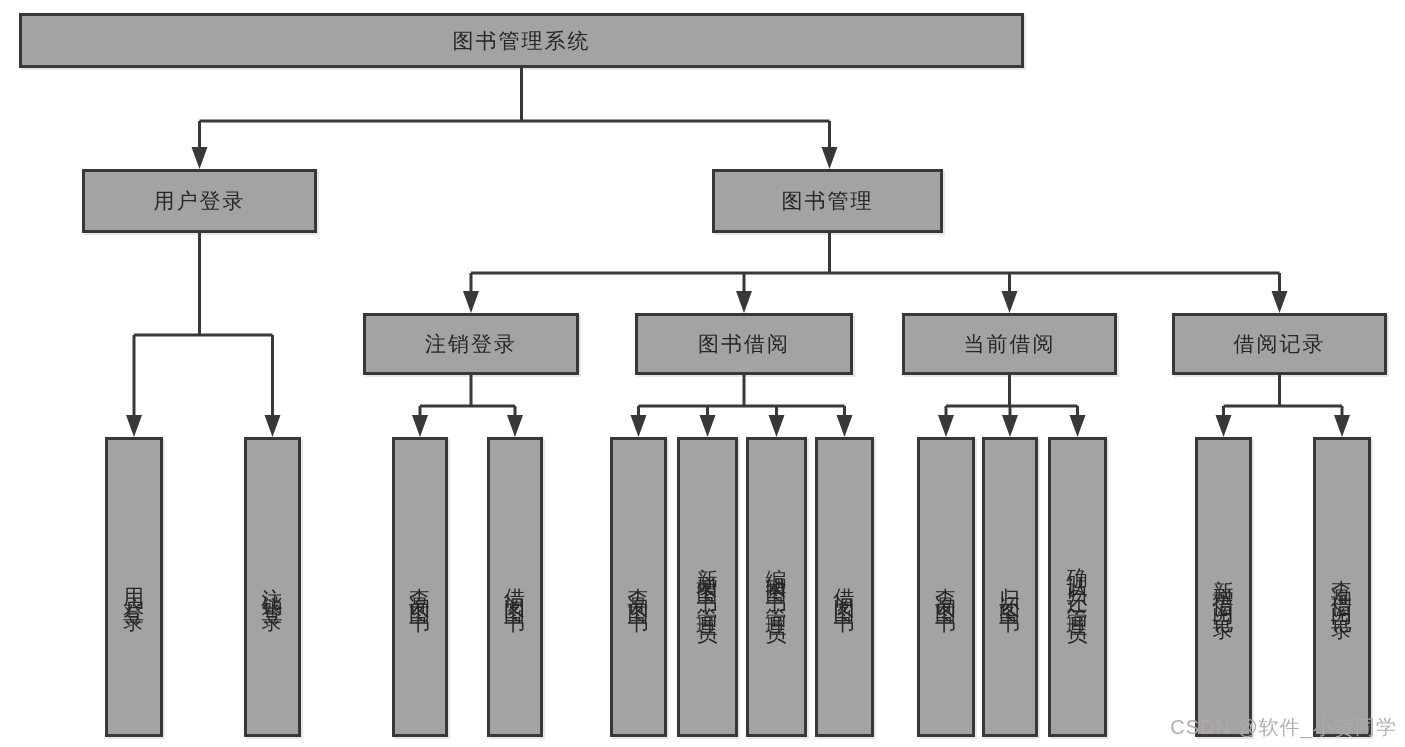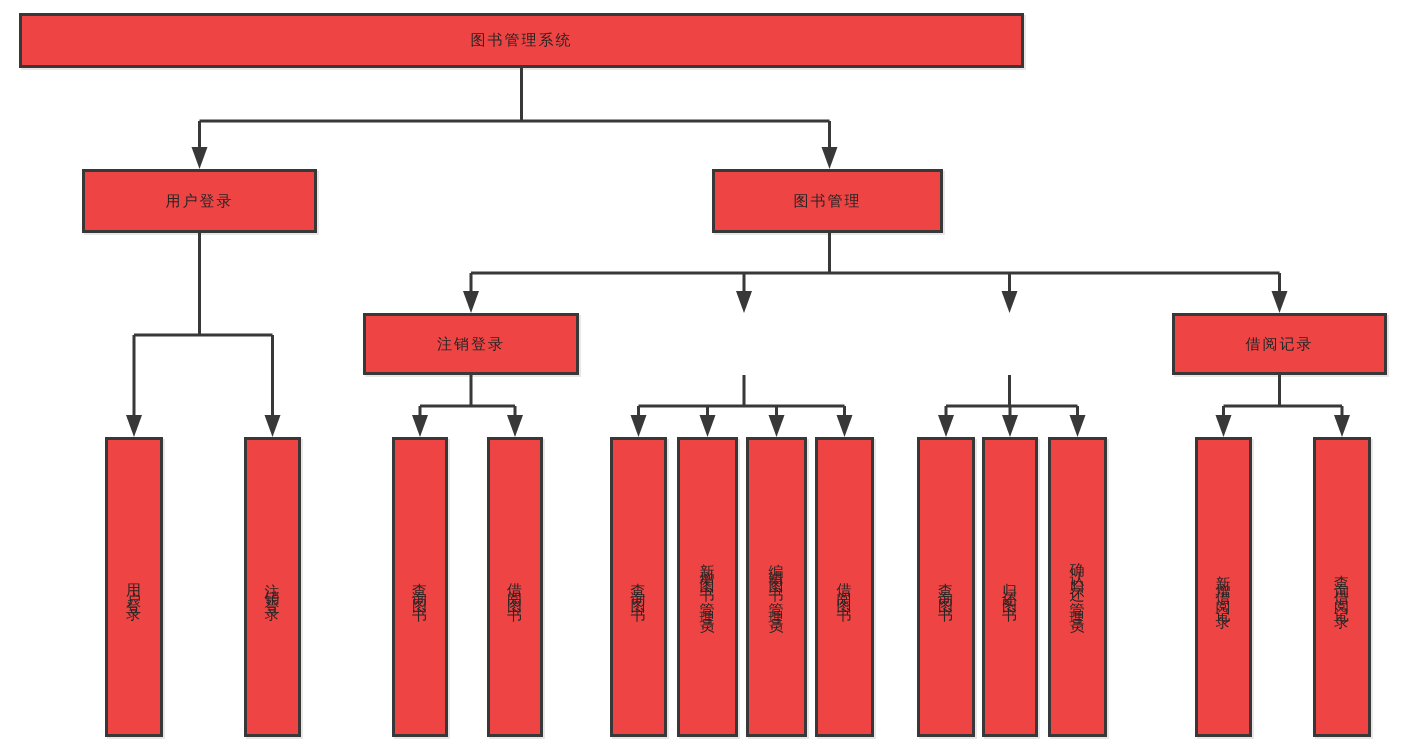--- a/index.html
+++ b/index.html
@@ -8,24 +8,24 @@
     width:1405px; height:747px;
     background:#ffffff;
     font-family:"Liberation Sans", sans-serif;
     overflow:hidden;
   }
   svg.wires { position:absolute; left:0; top:0; z-index:1; }
   .box {
     position:absolute;
     box-sizing:border-box;
     border:3px solid #383838;
-    background:#ef4444;
+    background:#a3a3a3;
     display:flex; align-items:center; justify-content:center;
     color:#262626;
-    font-size:15px;
+    font-size:21px;
     letter-spacing:2px;
     z-index:2;
     box-shadow:2px 2px 0 rgba(60,60,60,0.12);
   }
   .vbox .lbl {
     writing-mode:vertical-rl;
     text-orientation:mixed;
     letter-spacing:8px;
     line-height:1;
     white-space:nowrap;
@@ -92,20 +92,26 @@
   <div class="box" style="left:82px;top:169px;width:235px;height:64px">
     <span class="lbl">用户登录</span>
   </div>
   <div class="box" style="left:712px;top:169px;width:231px;height:64px">
     <span class="lbl">图书管理</span>
   </div>
 
   <div class="box" style="left:363px;top:313px;width:216px;height:62px">
     <span class="lbl">注销登录</span>
   </div>
+  <div class="box" style="left:635px;top:313px;width:218px;height:62px">
+    <span class="lbl">图书借阅</span>
+  </div>
+  <div class="box" style="left:902px;top:313px;width:215px;height:62px">
+    <span class="lbl">当前借阅</span>
+  </div>
   <div class="box" style="left:1172px;top:313px;width:215px;height:62px">
     <span class="lbl">借阅记录</span>
   </div>
 
   <div class="box vbox" style="left:105px;top:437px;width:58px;height:300px">
     <span class="lbl">用户登录</span>
   </div>
   <div class="box vbox" style="left:244px;top:437px;width:57px;height:300px">
     <span class="lbl">注销登录</span>
   </div>
@@ -140,14 +146,15 @@
     <span class="lbl">确认归还（管理员）</span>
   </div>
 
   <div class="box vbox" style="left:1195px;top:437px;width:57px;height:300px">
     <span class="lbl">新增借阅记录</span>
   </div>
   <div class="box vbox" style="left:1313px;top:437px;width:58px;height:300px">
     <span class="lbl">查询借阅记录</span>
   </div>
 
+  <div class="watermark">CSDN @软件_小贺同学</div>
 
 </div>
 
 </body></html>

